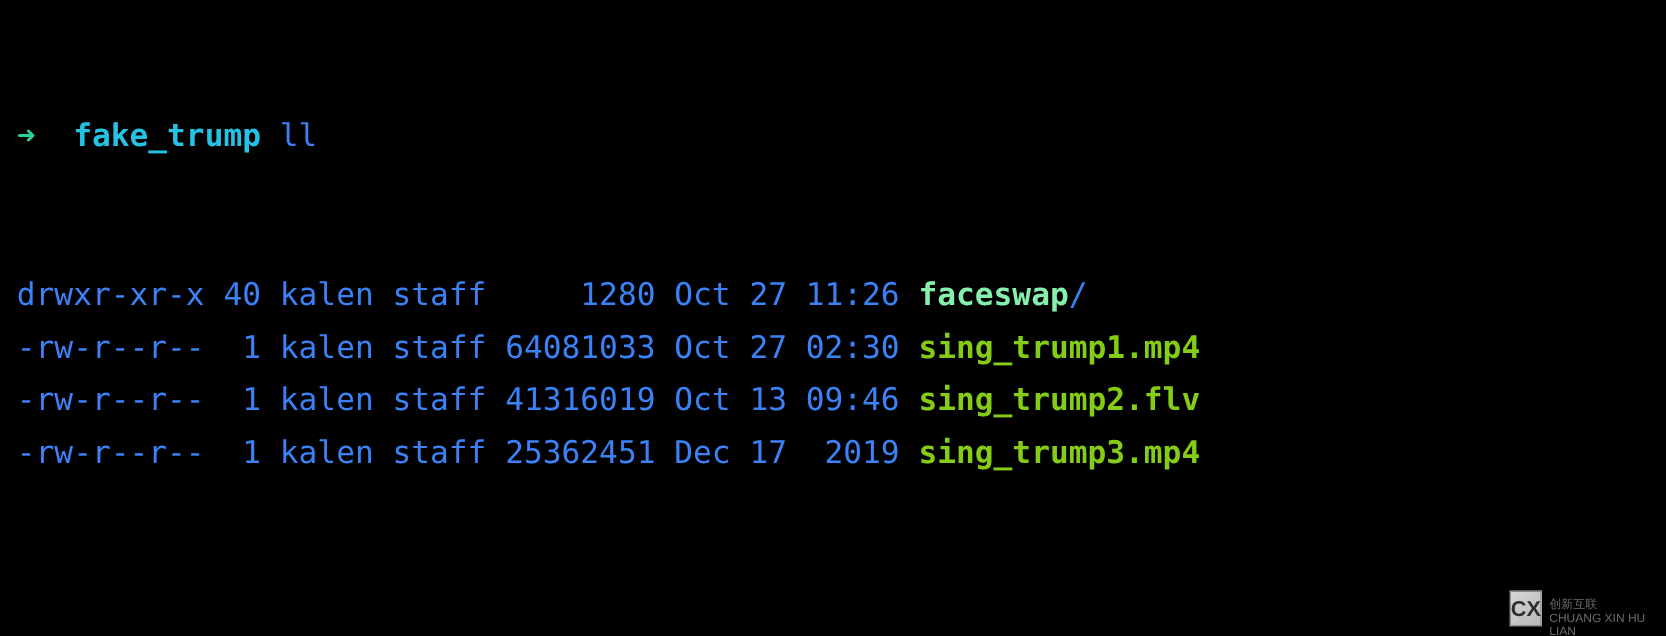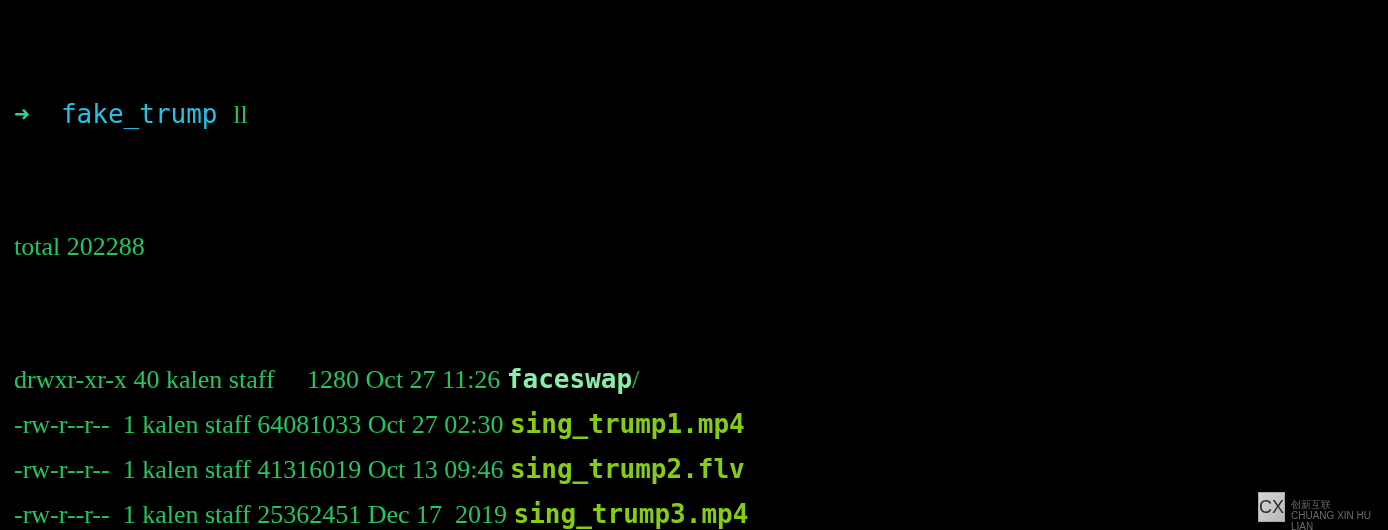--- a/index.html
+++ b/index.html
@@ -13,54 +13,53 @@
   .terminal {
     font-family: "Menlo", "Consolas", "DejaVu Sans Mono", monospace;
     font-size: 26px;
     line-height: 44px;
     color: #dcdcdc;
     white-space: pre;
     padding: 4px 14px;
     letter-spacing: 0px;
   }
   .arrow  { color: #29d398; }
-  .cwd    { color: #24c3e6; font-weight: normal; }
+  .cwd    { color: #24c3e6; font-weight: bold; }
   .dir    { color: #86efac; font-weight: bold; }
   .media  { color: #84cc16; font-weight: bold; }
-  .plain  { color: #22c55e; font-family: Liberation Serif, serif; }
+  .plain  { color: #3b82f6; }
 
   .row { display: block; }
 
   .watermark {
     position: absolute;
     right: 10px;
     bottom: 8px;
     width: 120px;
     height: 30px;
     opacity: 0.9;
     display: flex;
     align-items: center;
     gap: 6px;
     font-family: sans-serif;
   }
   .watermark .logo {
     width: 28px; height: 28px;
     display:flex; align-items:center; justify-content:center;
-    color:#333; font-weight:normal; font-size:18px;
+    color:#333; font-weight:bold; font-size:18px;
     background: linear-gradient(135deg,#eee,#ccc);
     border:1px solid #bbb;
   }
   .watermark .txt { font-size:10px; color:#777; line-height:11px;margin-top:16px; }
 </style>
 </head>
 <body>
 
 <div class="terminal">
   <span class="row"><span class="arrow">➜</span>  <span class="cwd">fake_trump</span> <span class="plain">ll</span></span>
-  <span class="row plain">total 202288</span>
   <div id="listing"><span class="row"><span class="plain">drwxr-xr-x 40 kalen staff     1280 Oct 27 11:26 </span><span class="dir">faceswap</span><span class="plain">/</span></span><span class="row"><span class="plain">-rw-r--r--  1 kalen staff 64081033 Oct 27 02:30 </span><span class="media">sing_trump1.mp4</span></span><span class="row"><span class="plain">-rw-r--r--  1 kalen staff 41316019 Oct 13 09:46 </span><span class="media">sing_trump2.flv</span></span><span class="row"><span class="plain">-rw-r--r--  1 kalen staff 25362451 Dec 17  2019 </span><span class="media">sing_trump3.mp4</span></span></div>
   
 </div>
 
 <div class="watermark">
   <div class="logo">CX</div>
   <div class="txt">
     <div>创新互联</div>
     <div>CHUANG XIN HU LIAN</div>
   </div>

